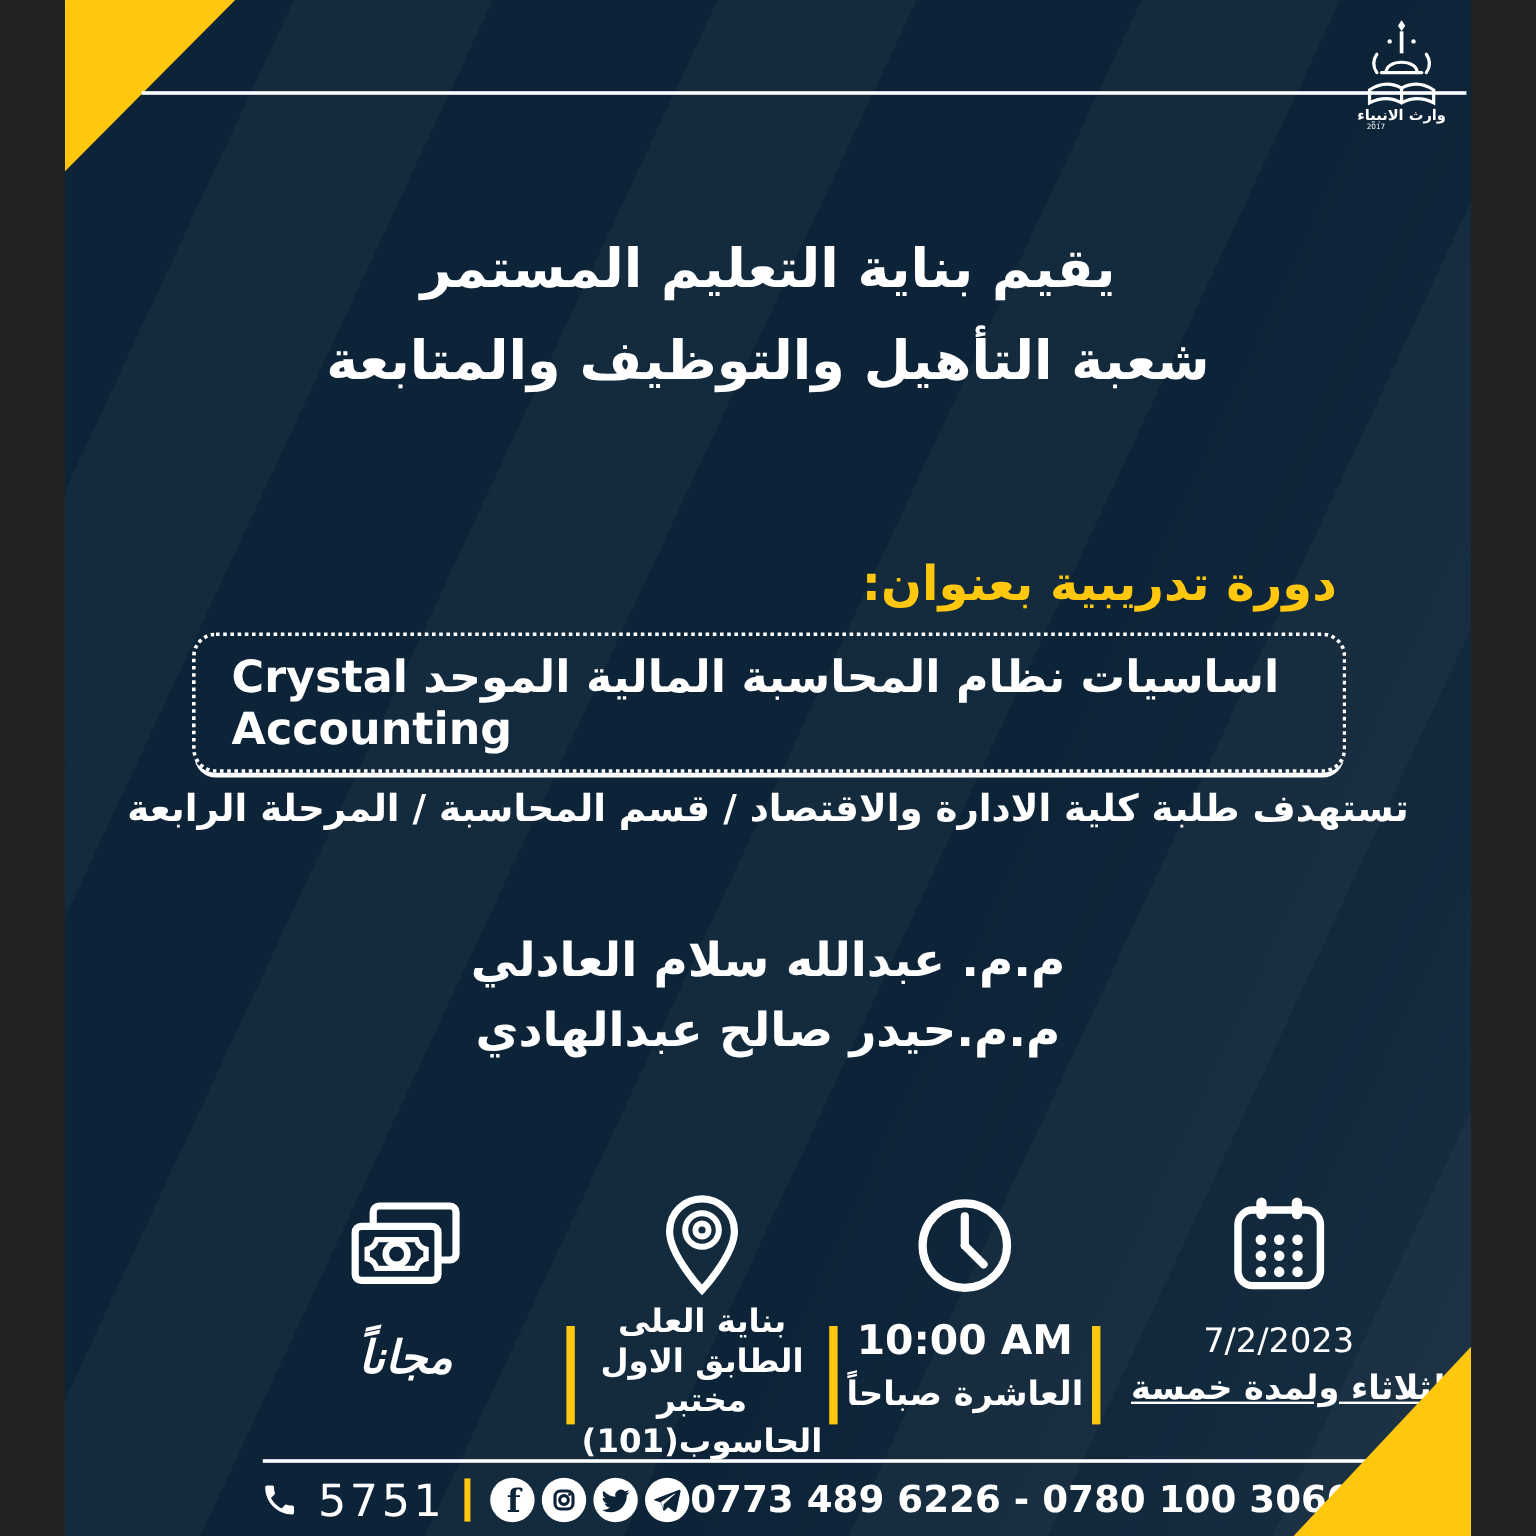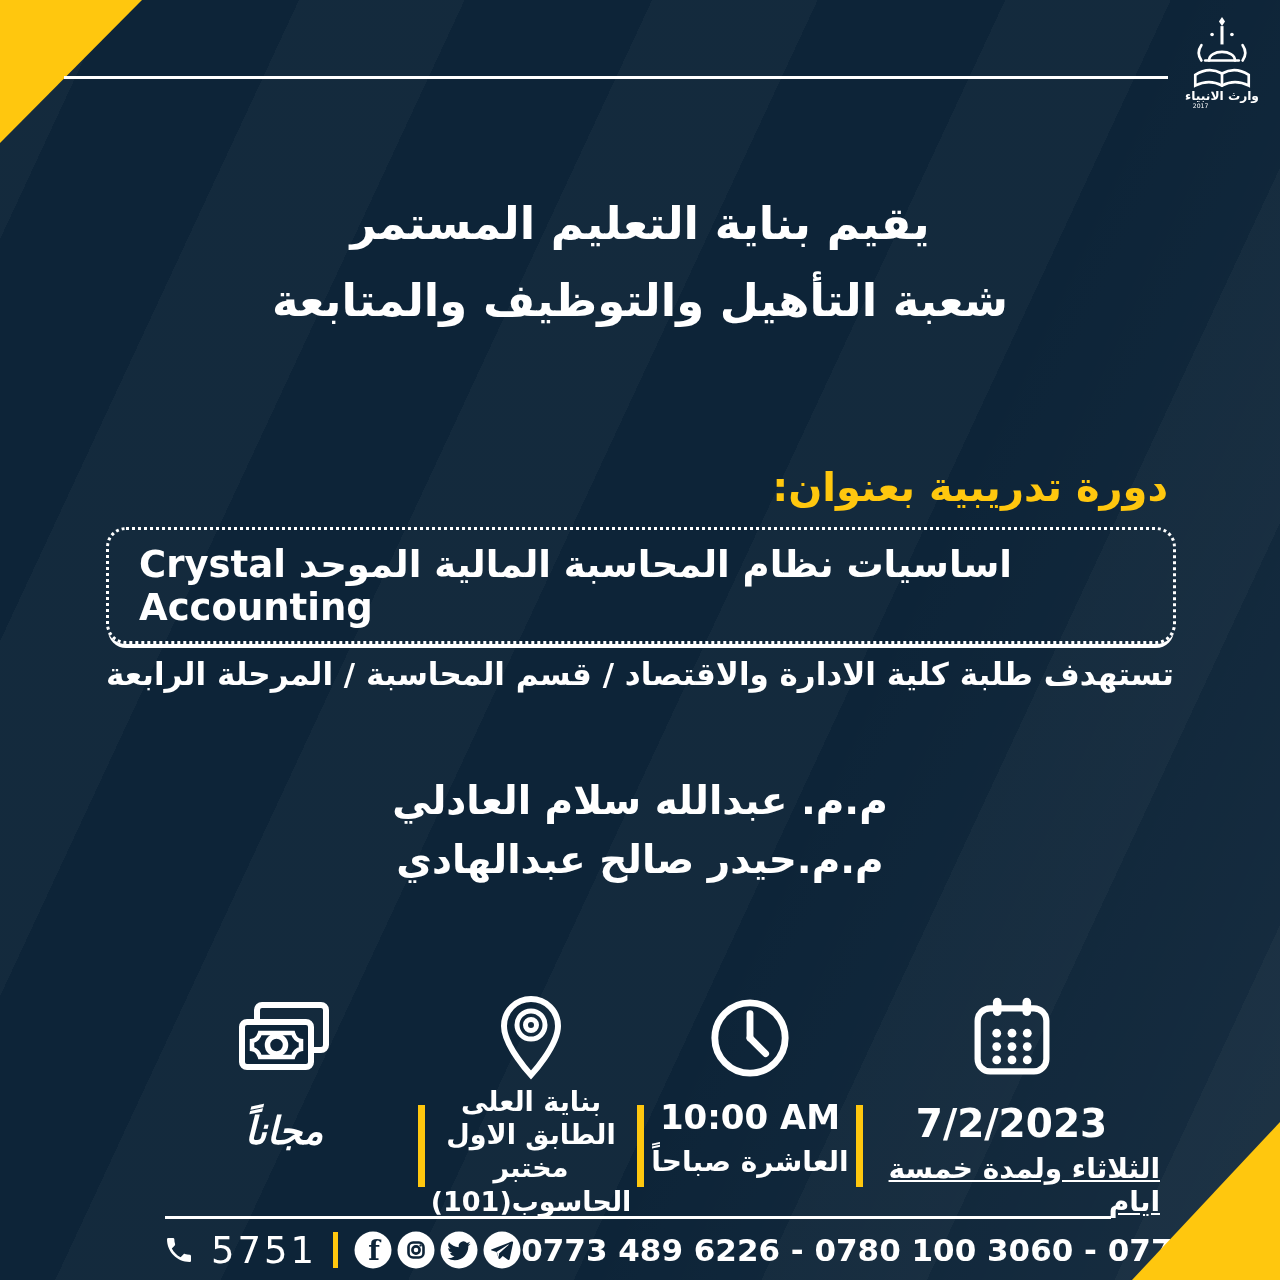--- a/index.html
+++ b/index.html
@@ -4,21 +4,21 @@
 <style>
   :root{
     --bg:#0d2438;
     --yellow:#ffc70e;
     --white:#ffffff;
   }
   *{box-sizing:border-box;}
   html,body{margin:0;padding:0;background:#222;}
   .poster{
     position:relative;
-    width:1280px;height:1280px;
+    width:1172px;height:1280px;
     margin:0 auto;
     background-color:var(--bg);
     background-image:
       linear-gradient(295deg, rgba(255,255,255,0.045) 0%, rgba(255,255,255,0) 38%),
       repeating-linear-gradient(295deg,
         rgba(255,255,255,0.028) 0px, rgba(255,255,255,0.028) 150px,
         rgba(255,255,255,0) 150px, rgba(255,255,255,0) 320px);
     overflow:hidden;
     font-family:"DejaVu Sans","Liberation Sans",sans-serif;
     color:var(--white);
@@ -55,21 +55,21 @@
   .col-fee{flex:0 0 268px;}
   .col-loc{flex:0 0 212px;}
   .col-time{flex:0 0 212px;}
   .col-date{flex:1 1 auto;}
   .detail-sep{flex:0 0 7px;background:var(--yellow);height:82px;align-self:flex-end;margin-bottom:8px;}
   .detail-icon{height:86px;display:flex;align-items:center;justify-content:center;}
   .fee-label{direction:rtl;font-weight:bold;font-size:38px;margin-top:28px;font-style:italic;}
   .loc-lines{direction:rtl;text-align:center;font-weight:bold;font-size:27px;line-height:1.23;margin-top:4px;}
   .time-en{font-weight:bold;font-size:34px;margin-top:16px;}
   .time-ar{direction:rtl;font-weight:bold;font-size:28px;margin-top:8px;}
-  .date-en{font-weight:bold;font-size:39px;margin-top:22px;}
+  .date-en{font-weight:normal;font-size:28px;margin-top:22px;}
   .date-ar{direction:rtl;font-weight:bold;font-size:28px;margin-top:6px;text-decoration:underline;}
 
   .footer-line{position:absolute;top:1216px;left:165px;width:946px;height:3px;background:var(--white);}
   .footer{position:absolute;top:1226px;left:163px;width:950px;height:48px;
     display:flex;align-items:center;justify-content:space-between;direction:ltr;}
   .footer-left{display:flex;align-items:center;gap:16px;}
   .footer-ext{font-size:37px;letter-spacing:3px;}
   .v-sep{width:5px;height:36px;background:var(--yellow);}
   .social{display:flex;align-items:center;gap:5px;}
   .social svg{display:block;}

